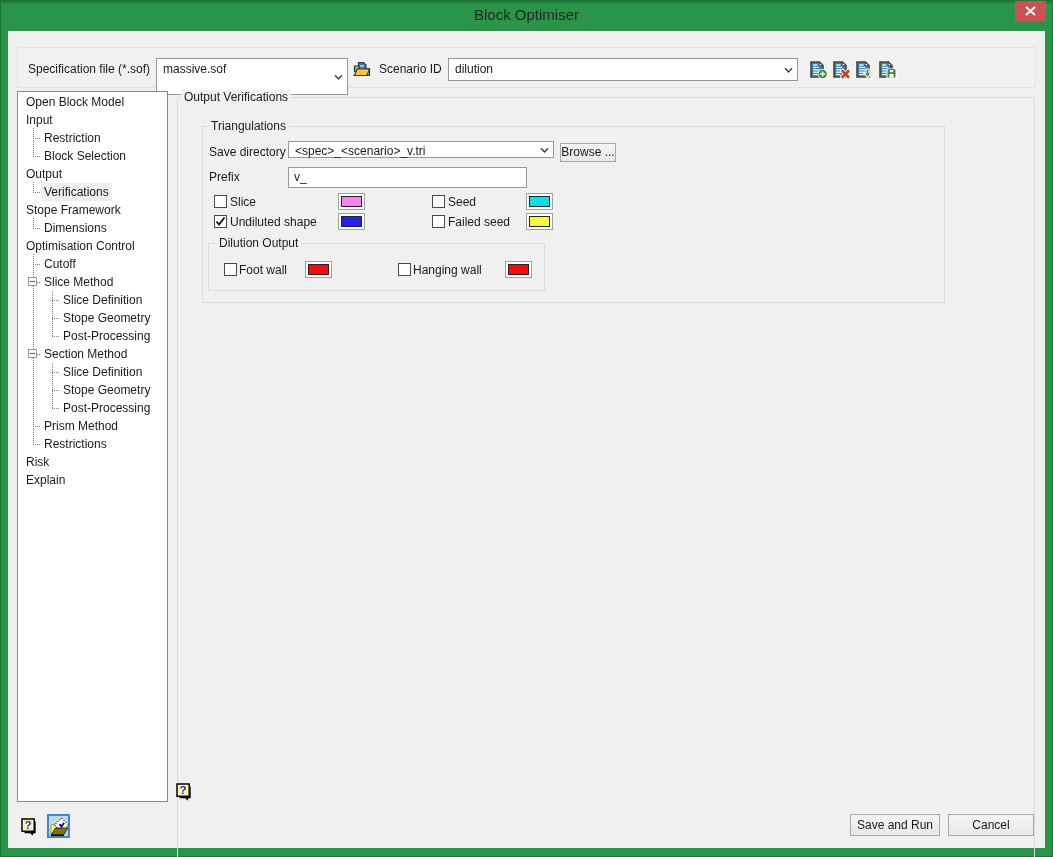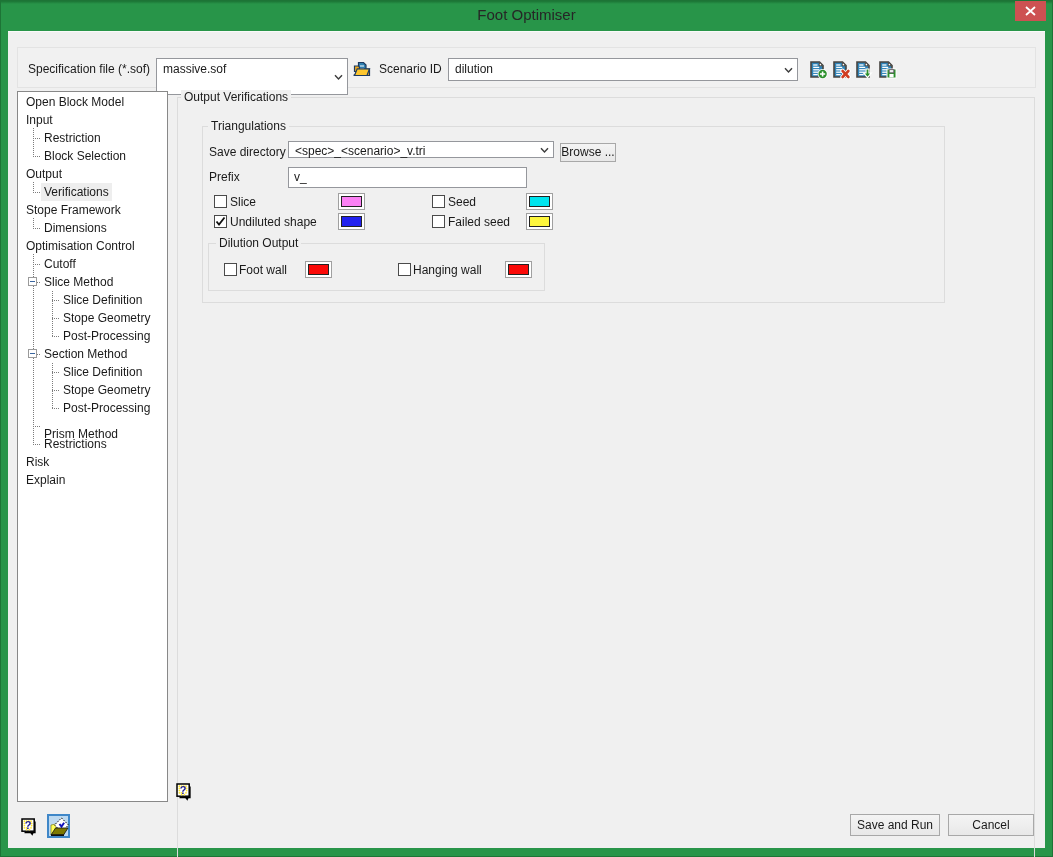--- a/index.html
+++ b/index.html
@@ -24,21 +24,21 @@
 .sw > div { width:100%; height:100%; border:1px solid #222; }
 .vdot { position:absolute; width:1px; background-image:repeating-linear-gradient(to bottom,#7c7c7c 0 1px,transparent 1px 2px); }
 .hdot { position:absolute; height:1px; background-image:repeating-linear-gradient(to right,#7c7c7c 0 1px,transparent 1px 2px); }
 .exp { position:absolute; width:9px; height:9px; background:#fff; border:1px solid #9a9a9a; }
 .exp::after { content:""; position:absolute; left:1px; top:3px; width:5px; height:1px; background:#3a66a0; }
 </style>
 </head>
 <body>
 <div style="position:absolute;left:0;top:0;width:1053px;height:4px;background:linear-gradient(#17682e,#289549);"></div>
 <div style="position:absolute;left:0;top:0;width:1053px;height:857px;border:1px solid #1d7436;pointer-events:none;"></div>
-<div id="title">Foot Optimiser</div>
+<div id="title">Block Optimiser</div>
 <div id="close">
   <svg width="31" height="20" viewBox="0 0 31 20">
       <path d="M11 6 L20 14 M20 6 L11 14" stroke="#fff" stroke-width="1.8"></path>
     </svg>
 </div>
 <div id="content"></div>
 <div style="position:absolute;left:8px;top:31px;width:1037px;height:1px;background:#fafafa;"></div>
 <div id="toolbar"></div>
 
 <div class="lbl" style="left:28px; top:60px;">Specification file (*.sof)</div>
@@ -166,21 +166,21 @@
     <div class="trow" style="left:44px; top:272.5px; ">Slice Method</div>
     <div class="exp" style="left:28px; top:277px;"></div>
     <div class="trow" style="left:63px; top:290.5px; ">Slice Definition</div>
     <div class="trow" style="left:63px; top:308.5px; ">Stope Geometry</div>
     <div class="trow" style="left:63px; top:326.5px; ">Post-Processing</div>
     <div class="trow" style="left:44px; top:344.5px; ">Section Method</div>
     <div class="exp" style="left:28px; top:349px;"></div>
     <div class="trow" style="left:63px; top:362.5px; ">Slice Definition</div>
     <div class="trow" style="left:63px; top:380.5px; ">Stope Geometry</div>
     <div class="trow" style="left:63px; top:398.5px; ">Post-Processing</div>
-    <div class="trow" style="left:44px; top:416.5px;margin-top:8px; ">Prism Method</div>
+    <div class="trow" style="left:44px; top:416.5px; ">Prism Method</div>
     <div class="trow" style="left:44px; top:434.5px; ">Restrictions</div>
     <div class="trow" style="left:26px; top:452.5px;text-align:center; ">Risk</div>
     <div class="trow" style="left:26px; top:470.5px; ">Explain</div>
   </div>
 
 <div class="fs" style="left:177px; top:97px; width:858px; height:841px;">
     <span style="left:3px;">Output Verifications</span>
   </div>
 <div class="fs" style="left:202px; top:126px; width:743px; height:177px;">
     <span style="left:5px;">Triangulations</span>

